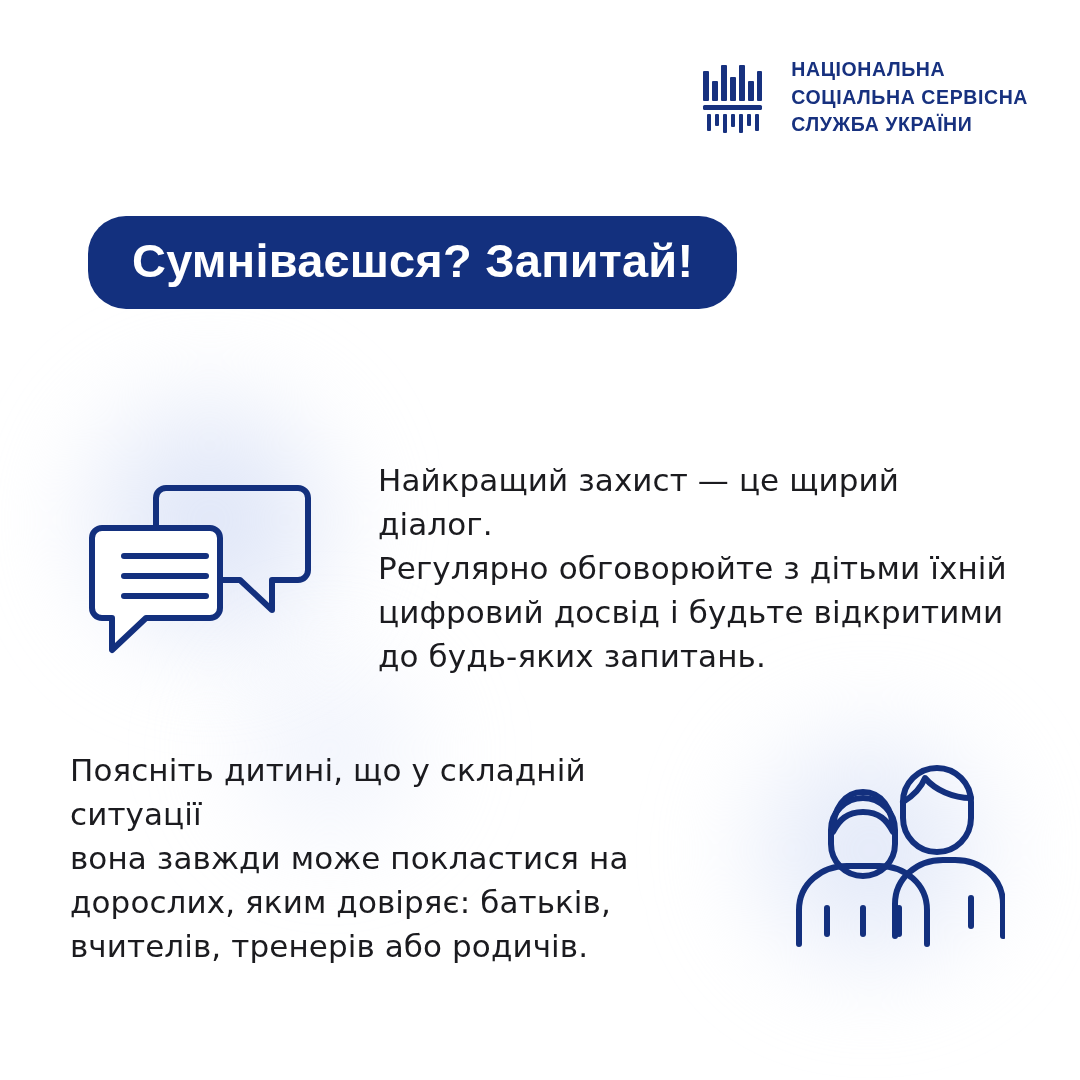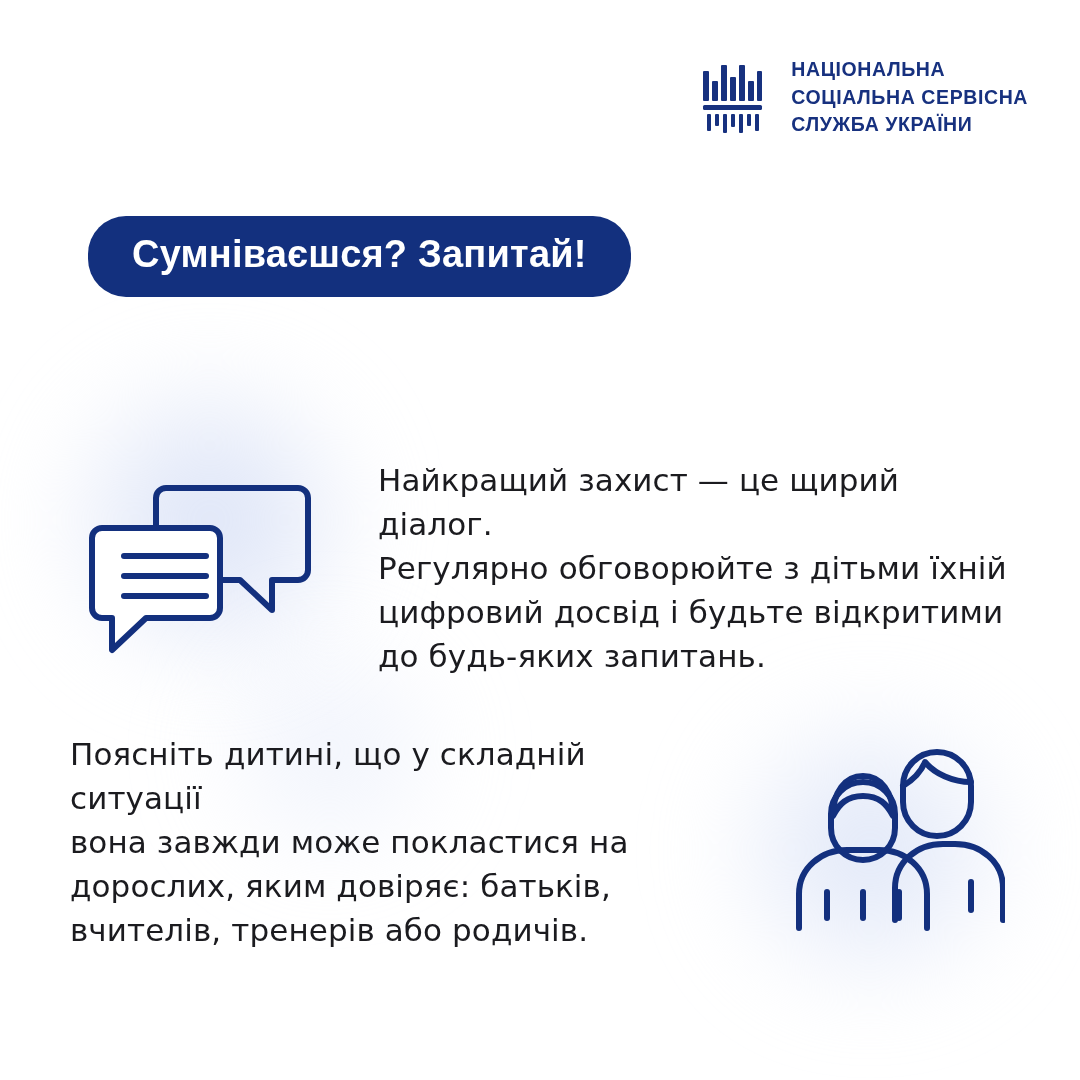--- a/index.html
+++ b/index.html
@@ -71,21 +71,21 @@
 
   
   .headline {
     position: absolute;
     left: 88px;
     top: 216px;
     background: #13307e;
     color: #ffffff;
     border-radius: 38px;
     padding: 17px 44px 21px 44px;
-    font-size: 38px;
+    font-size: 47px;
     font-weight: bold;
     letter-spacing: 0.2px;
     font-family: "Liberation Sans", sans-serif;
     display: inline-block;
   }
 
   
   .block {
     position: absolute;
     display: flex;
@@ -93,21 +93,21 @@
   }
   .block-1 {
     left: 70px;
     top: 430px;
     width: 940px;
     gap: 48px;
     margin-top: 28px;
   }
   .block-2 {
     left: 70px;
-    top: 732px;
+    top: 748px;
     width: 950px;
     gap: 40px;
   }
   .icon-box {
     flex: none;
     width: 260px;
     display: flex;
     align-items: center;
     justify-content: center;
   }

